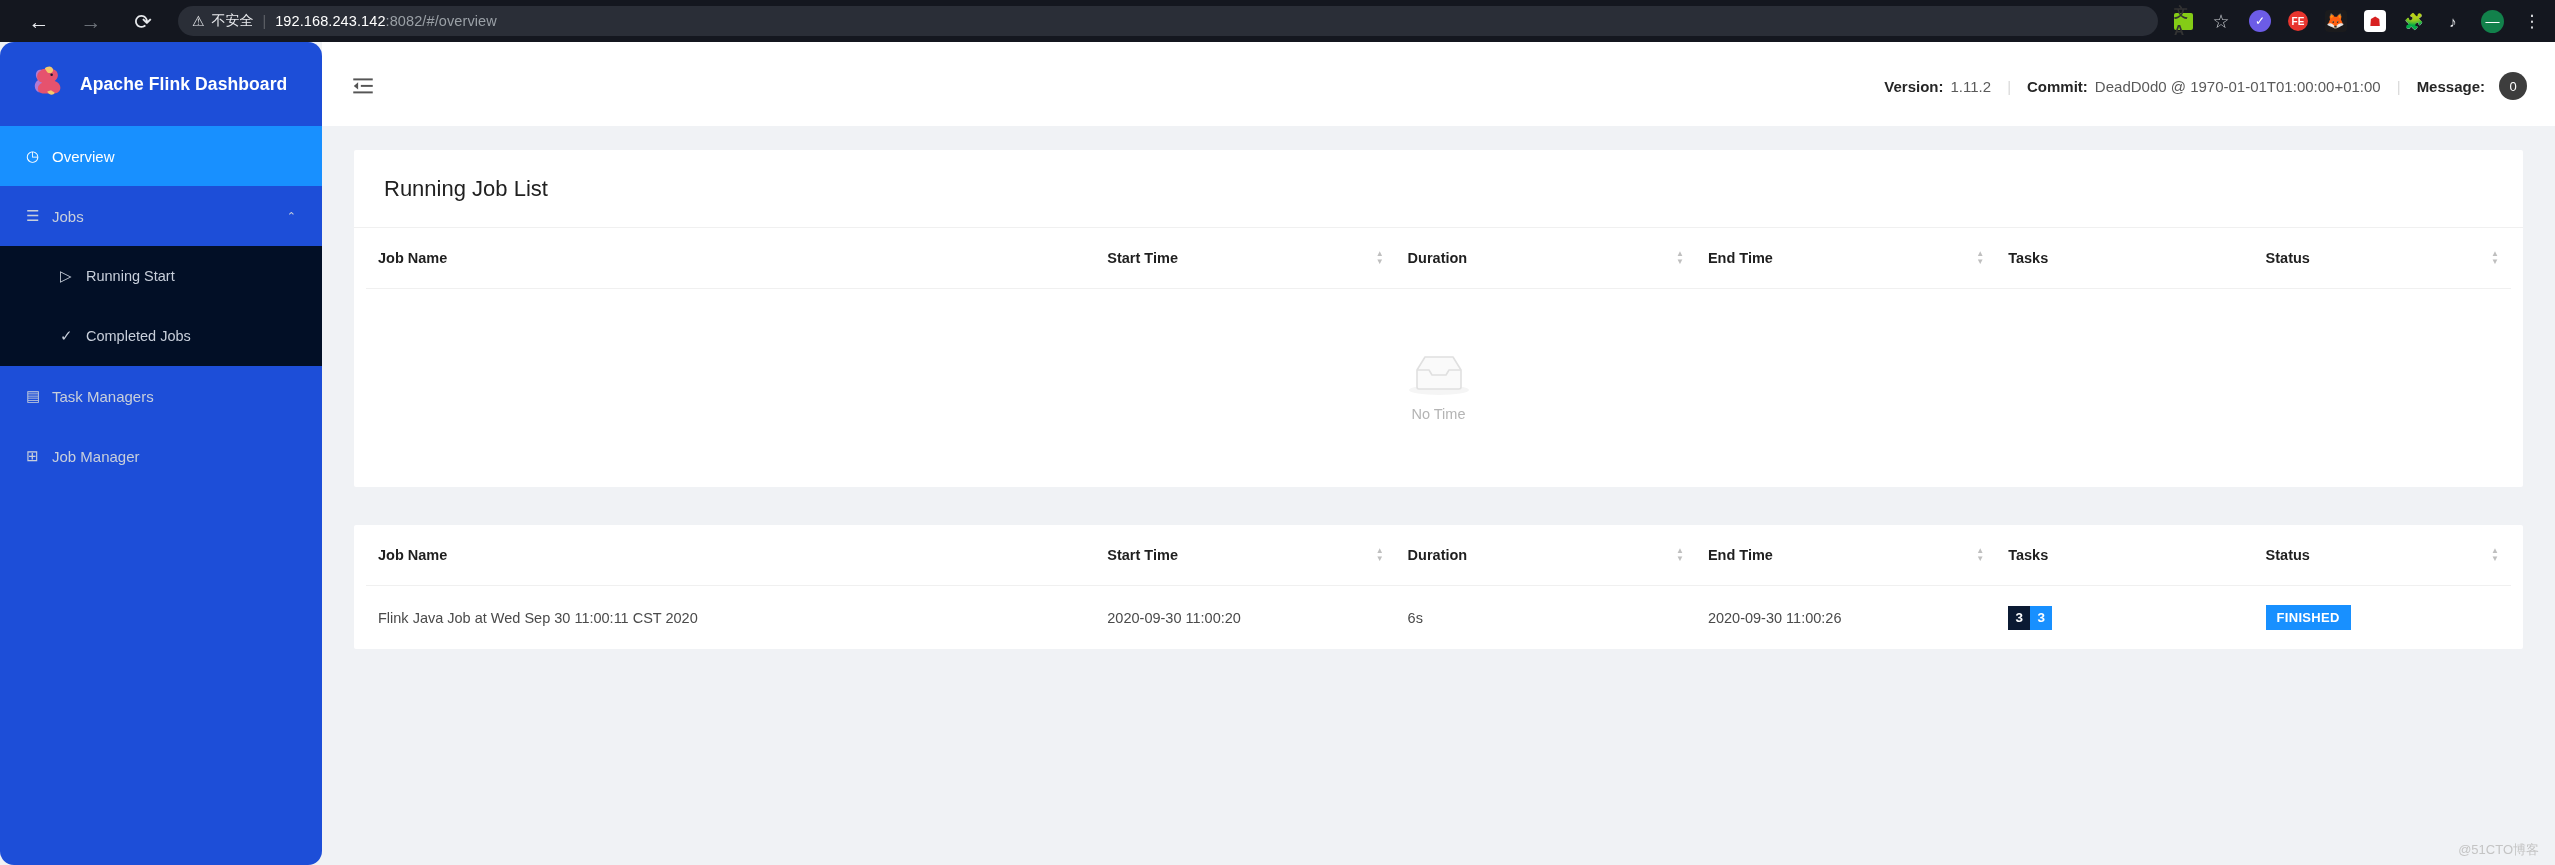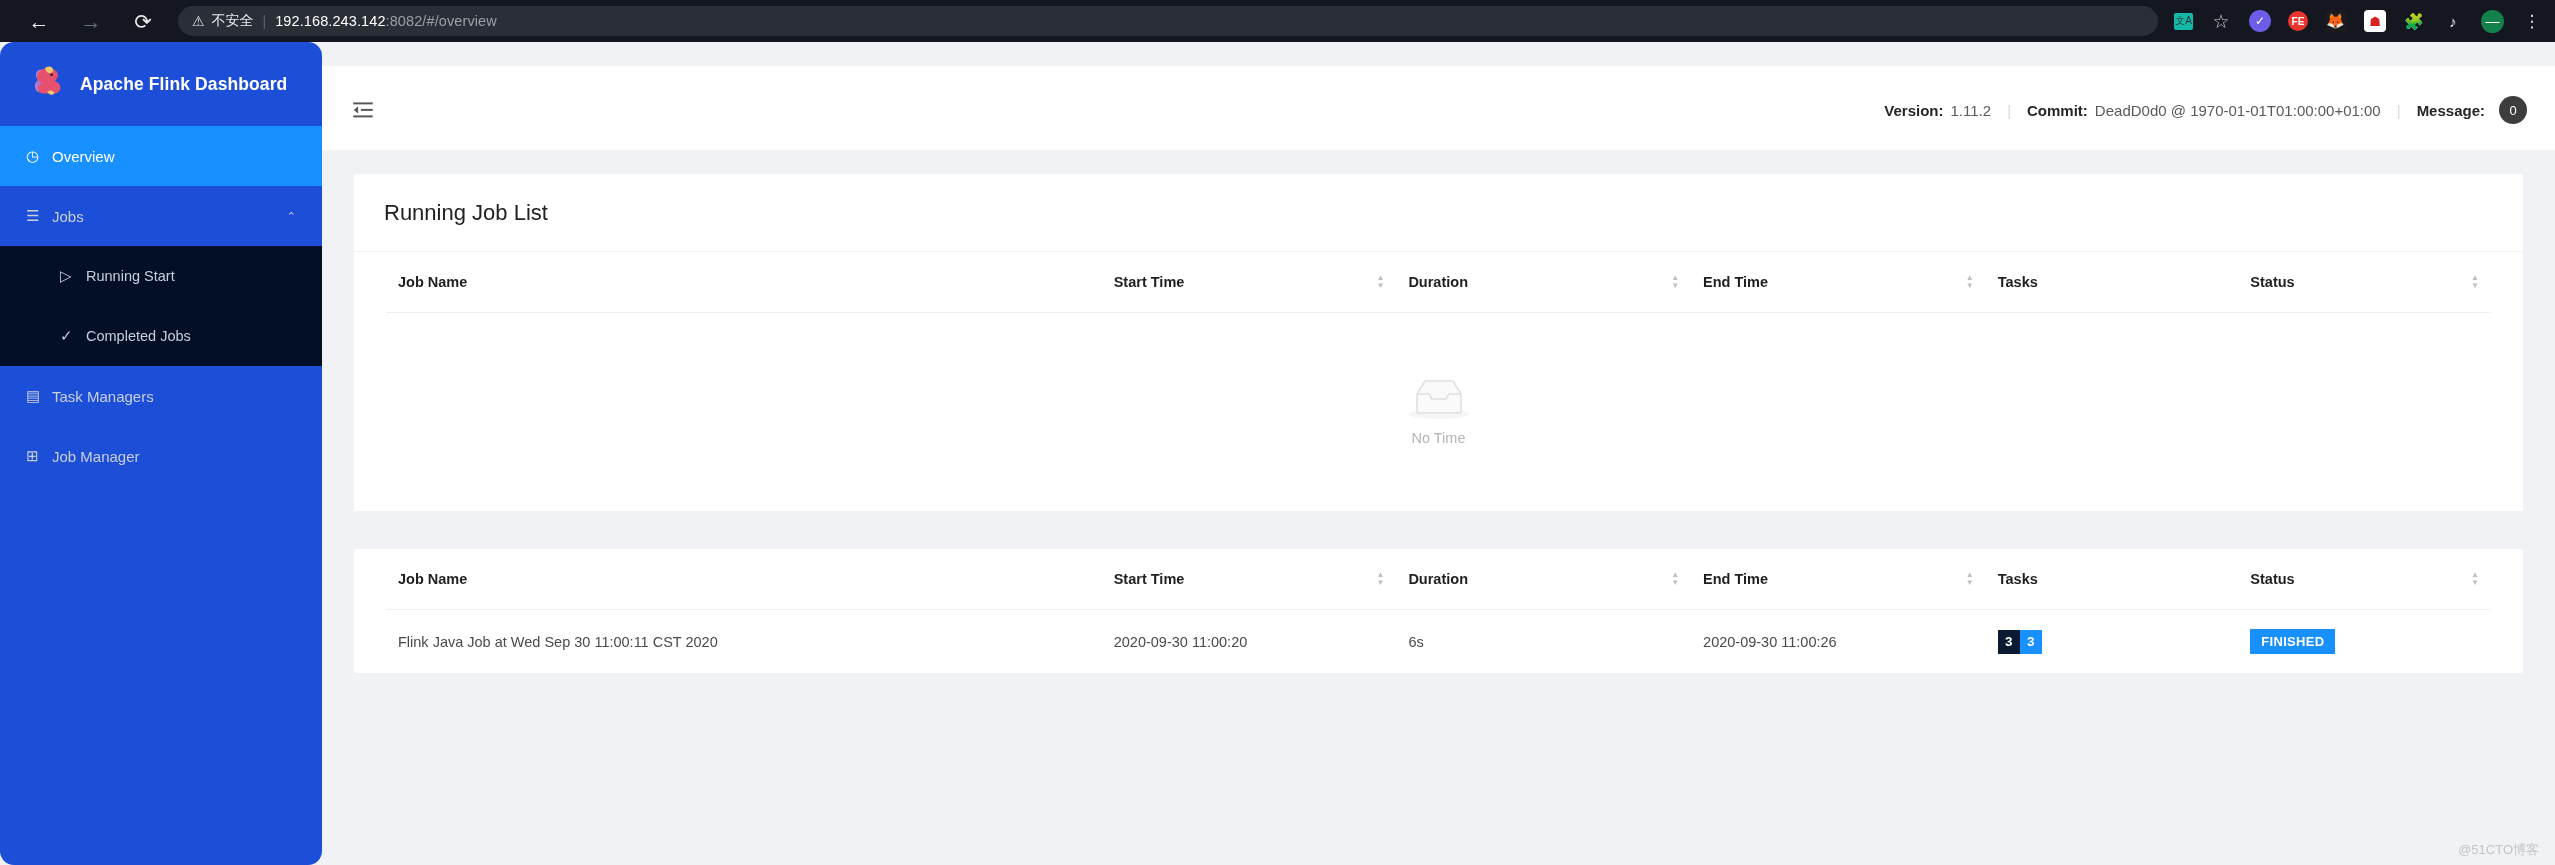--- a/index.html
+++ b/index.html
@@ -49,21 +49,21 @@
   .tb-icons { display: flex; align-items: center; gap: 17px; margin-left: 16px; }
   .tb-icon {
     width: 22px; height: 22px;
     display: flex; align-items: center; justify-content: center;
     border-radius: 4px;
     font-size: 13px;
     color: #e8eaed;
     cursor: pointer;
     flex: 0 0 auto;
   }
-  .ico-translate { background: #14b8a6; color: #333; font-size: 10px; font-weight: normal; border-radius: 2px; width: 19px; height: 17px; }
+  .ico-translate { background: #84cc16; color: #333; font-size: 14px; font-weight: bold; border-radius: 2px; width: 19px; height: 17px; }
   .ico-star { font-size: 19px; color: #cfd2d6; }
   .ico-circle-purple { background: #6c5ce7; border-radius: 50%; color: #fff; font-size: 12px; }
   .ico-fe { background: #e8352e; color: #fff; font-weight: bold; font-size: 10px; border-radius: 10px; width: 20px; height: 20px; }
   .ico-fox { background: #1b1b1d; border-radius: 4px; font-size: 15px; }
   .ico-red-sq { background: #ffffff; border-radius: 4px; color: #d82121; font-size: 13px; }
   .ico-puzzle { font-size: 16px; color: #e8eaed; }
   .ico-list { font-size: 15px; color: #e8eaed; }
   .ico-green { background: #12814b; border-radius: 50%; color: #fff; font-size: 14px; width: 23px; height: 23px; }
   .ico-dots { font-size: 17px; color: #e8eaed; letter-spacing: 0; }
 
@@ -107,21 +107,20 @@
   .subnav .nav-item { padding-left: 60px; height: 60px; font-size: 14.5px; }
 
   
   .content { flex: 1; display: flex; flex-direction: column; background: #f0f2f5; min-width: 0; position: relative; }
   .topbar {
     height: 84px;
     background: #fff;
     display: flex;
     align-items: center;
     padding: 4px 28px 0 28px;
-    margin-top: 24px;
   }
   .fold-icon { width: 26px; height: 26px; color: #555; cursor: pointer; flex: 0 0 26px; }
   .topbar-right { margin-left: auto; display: flex; align-items: center; font-size: 15px; color: #5a5a5a; white-space: nowrap; }
   .topbar-right b { color: #262626; font-weight: bold; }
   .tb-sep { color: #d9d9d9; margin: 0 16px; }
   .msg-badge {
     width: 28px; height: 28px;
     border-radius: 50%;
     background: #3d3d3d;
     color: #fff;
@@ -139,21 +138,21 @@
   }
   .card-head {
     height: 78px;
     display: flex;
     align-items: center;
     padding: 0 30px;
     font-size: 22px;
     color: #212121;
     border-bottom: 1px solid #f0f0f0;
   }
-  .card-body { padding: 0 32px; }
+  .card-body { padding: 0 12px; }
 
   table { width: 100%; border-collapse: collapse; table-layout: fixed; }
   th {
     text-align: left;
     font-size: 14.5px;
     font-weight: bold;
     color: #1f1f1f;
     padding: 22px 12px;
     border-bottom: 1px solid #f0f0f0;
     position: relative;

